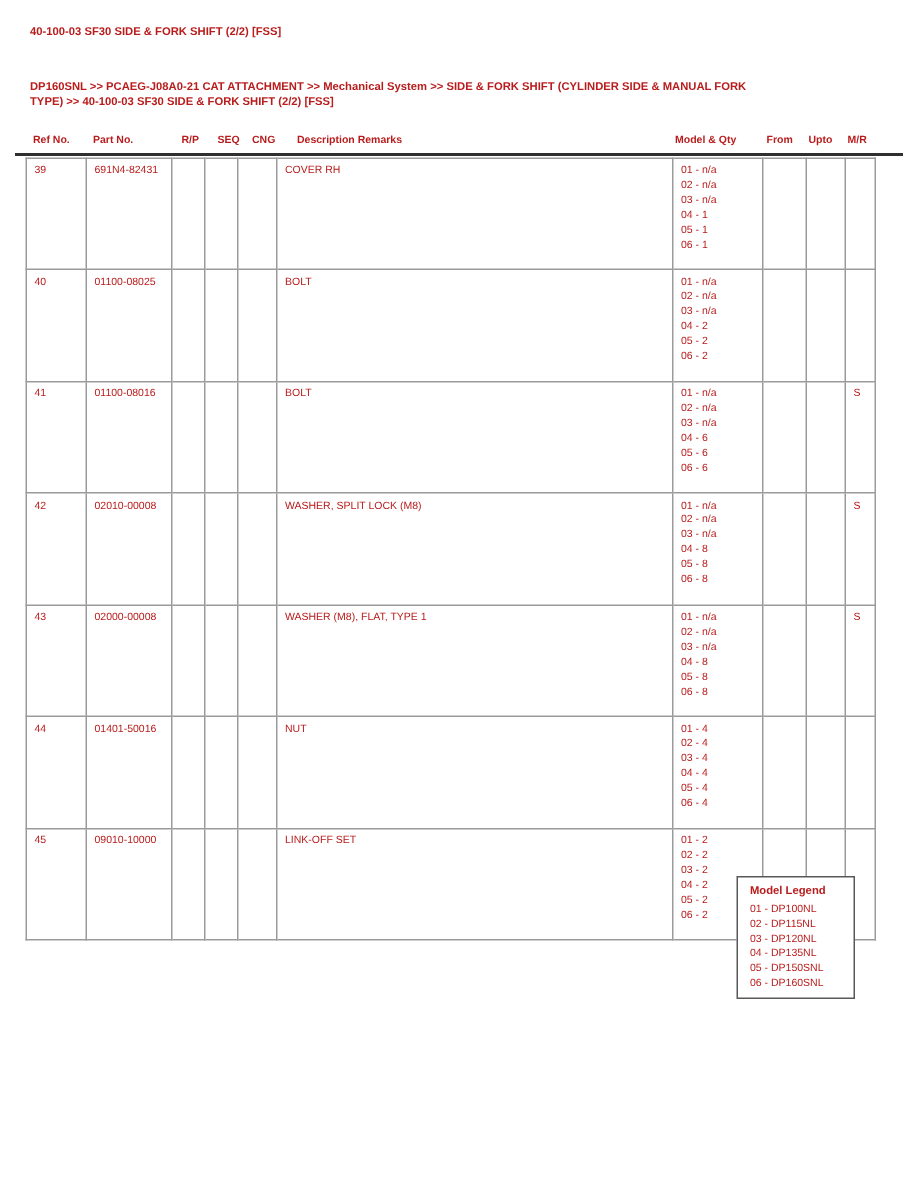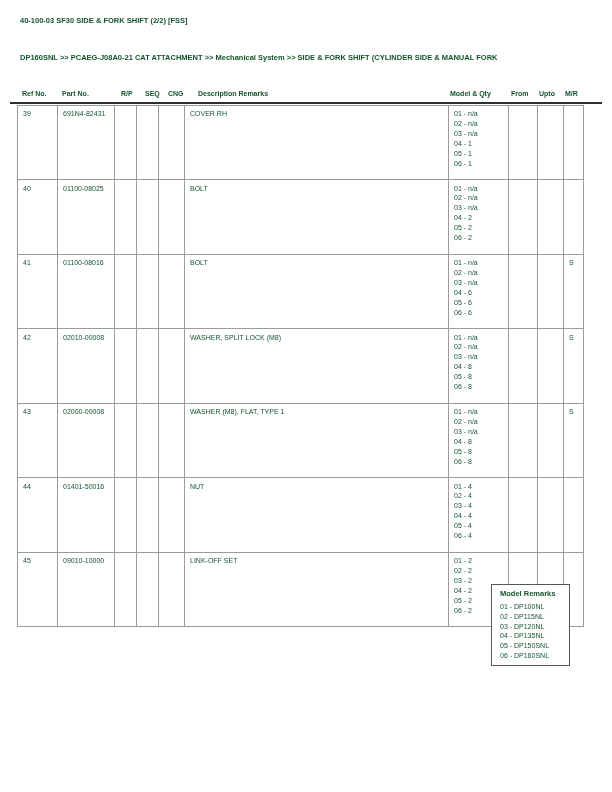--- a/index.html
+++ b/index.html
@@ -2,21 +2,21 @@
 <html><head>
 <meta charset="utf-8">
 <style>
   html, body { margin: 0; padding: 0; background: #ffffff; }
   .page {
     position: relative;
     width: 612px;
     height: 792px;
     background: #ffffff;
     font-family: "Liberation Sans", "DejaVu Sans", sans-serif;
-    color: #14532d;
+    color: #b91c1c;
     overflow: hidden;
   }
   .doc-title {
     position: absolute;
     left: 20px; top: 16px;
     font-size: 7.5px;
     font-weight: bold;
     white-space: nowrap;
   }
   .breadcrumb {
@@ -101,20 +101,21 @@
 </style>
 </head>
 <body>
 
 <div class="page">
 
   <div class="doc-title">40-100-03 SF30 SIDE &amp; FORK SHIFT (2/2) [FSS]</div>
 
   <div class="breadcrumb">
     <div>DP160SNL &gt;&gt; PCAEG-J08A0-21 CAT ATTACHMENT &gt;&gt; Mechanical System &gt;&gt; SIDE &amp; FORK SHIFT (CYLINDER SIDE &amp; MANUAL FORK</div>
+    <div>TYPE) &gt;&gt; 40-100-03 SF30 SIDE &amp; FORK SHIFT (2/2) [FSS]</div>
   </div>
 
   <div class="col-headers">
     <div class="h-ref">Ref No.</div>
     <div class="h-part">Part No.</div>
     <div class="h-rp">R/P</div>
     <div class="h-seq">SEQ</div>
     <div class="h-cng">CNG</div>
     <div class="h-desc">Description Remarks</div>
     <div class="h-model">Model &amp; Qty</div>
@@ -269,21 +270,21 @@
           <div>06 - 2</div>
         </td>
         <td class="c-from"></td>
         <td class="c-upto"></td>
         <td class="c-mr"></td>
       </tr>
     </tbody>
   </table>
 
   <div class="legend-box">
-    <div class="legend-title">Model Remarks</div>
+    <div class="legend-title">Model Legend</div>
     <div class="legend-item">01 - DP100NL</div>
     <div class="legend-item">02 - DP115NL</div>
     <div class="legend-item">03 - DP120NL</div>
     <div class="legend-item">04 - DP135NL</div>
     <div class="legend-item">05 - DP150SNL</div>
     <div class="legend-item">06 - DP160SNL</div>
   </div>
 
 </div>
 

